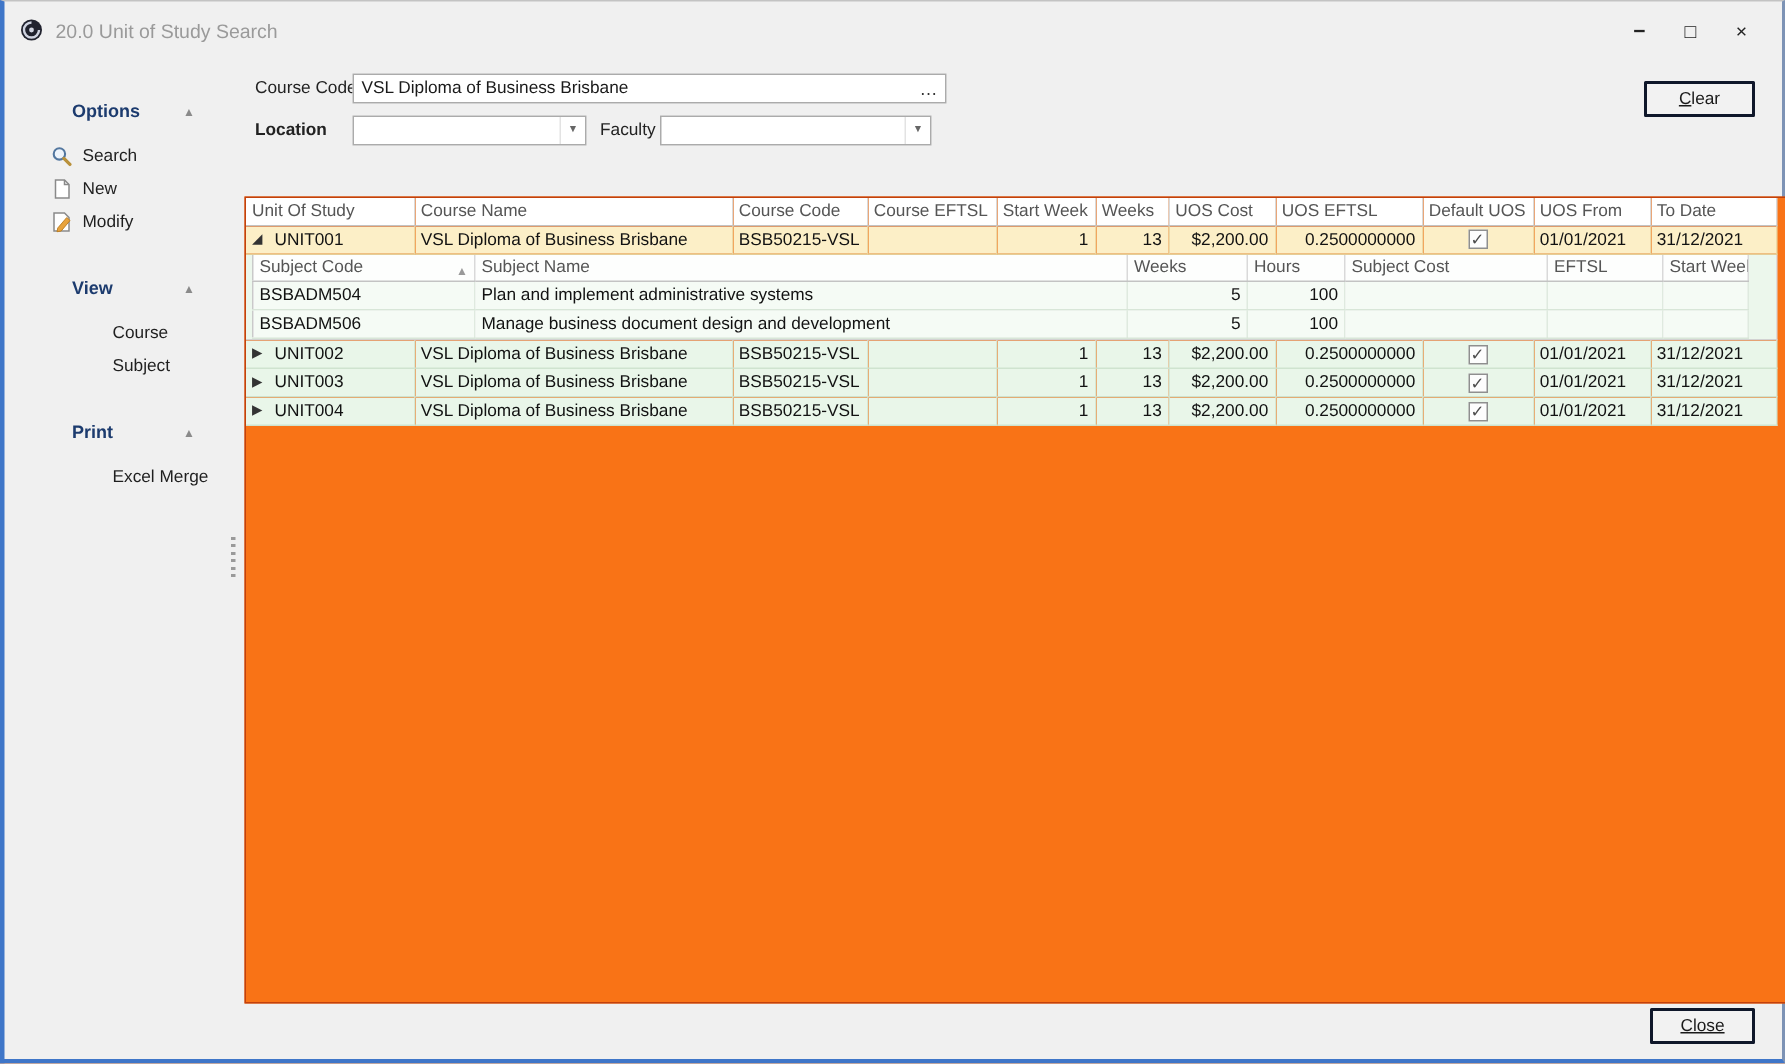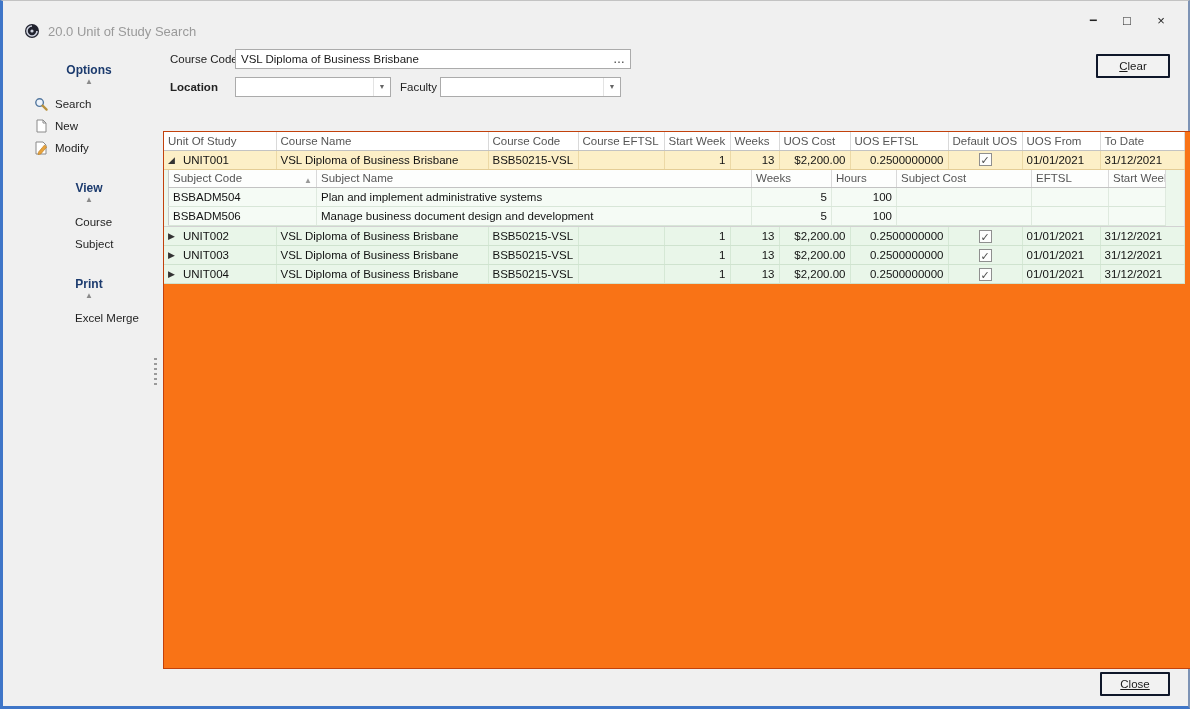--- a/index.html
+++ b/index.html
@@ -8,31 +8,31 @@
 
   .window {
     position: absolute; inset: 0; background: #f0f0f0;
     border-top: 1px solid #c3c3c3;
     border-right: 2px solid #7d93b5;
     border-left: 3px solid #3f76c8;
     border-bottom: 3px solid #3f76c8;
   }
 
   
-  .titlebar { position: absolute; left: 0; top: 0; right: 0; height: 38px; display: flex; align-items: flex-end; padding-left: 21px; }
+  .titlebar { position: absolute; left: 0; top: 0; right: 0; height: 38px; display: flex; align-items: center; padding-left: 10px; }
   .app-icon { width: 16px; height: 16px; margin-right: 8px; display: inline-flex; }
   .win-title { color: #9a9a9a; font-size: 13px; }
   .win-controls { position: absolute; right: 10px; top: 0; height: 38px; display: flex; align-items: center; }
   .win-btn { width: 34px; height: 28px; display: flex; align-items: center; justify-content: center; color: #222; font-size: 13px; cursor: pointer; }
   .win-btn.min { font-size: 14px; font-weight: bold; }
 
   
   .sidebar { position: absolute; left: 0; top: 38px; width: 149px; bottom: 0; padding-top: 24px; }
   .nav-section { margin-bottom: 22px; }
-  .nav-header { height: 22px; display: flex; align-items: center; padding: 0 22px 0 45px; color: #1c3b6e; font-weight: bold; font-size: 12px; cursor: pointer; flex-direction: column; }
+  .nav-header { height: 22px; display: flex; align-items: center; justify-content: space-between; padding: 0 22px 0 45px; color: #1c3b6e; font-weight: bold; font-size: 12px; cursor: pointer; }
   .nav-header .caret { color: #8a8a8a; font-size: 8px; }
   .nav-items { margin-top: 8px; }
   .nav-item { height: 22px; display: flex; align-items: center; gap: 7px; padding-left: 31px; color: #1f1f1f; cursor: pointer; }
   .nav-item.noicon { padding-left: 72px; }
   .nav-icon { width: 14px; height: 14px; display: inline-flex; }
 
   
   .splitter { position: absolute; left: 149px; top: 38px; width: 7px; bottom: 0; cursor: col-resize; }
   .splitter::after { content: ""; position: absolute; left: 2px; top: 50%; transform: translateY(-50%); width: 3px; height: 30px;
     background-image: repeating-linear-gradient(#9a9a9a 0 2px, transparent 2px 5px); }

